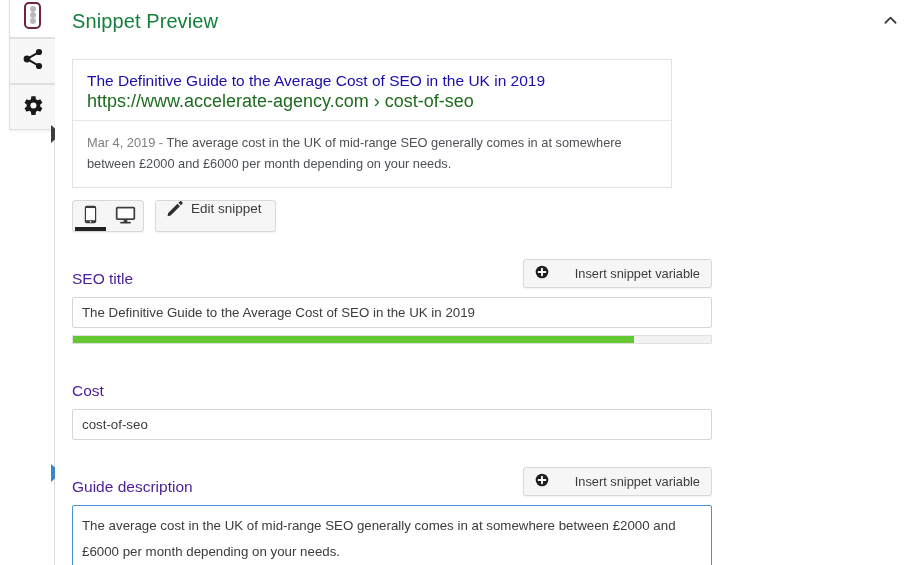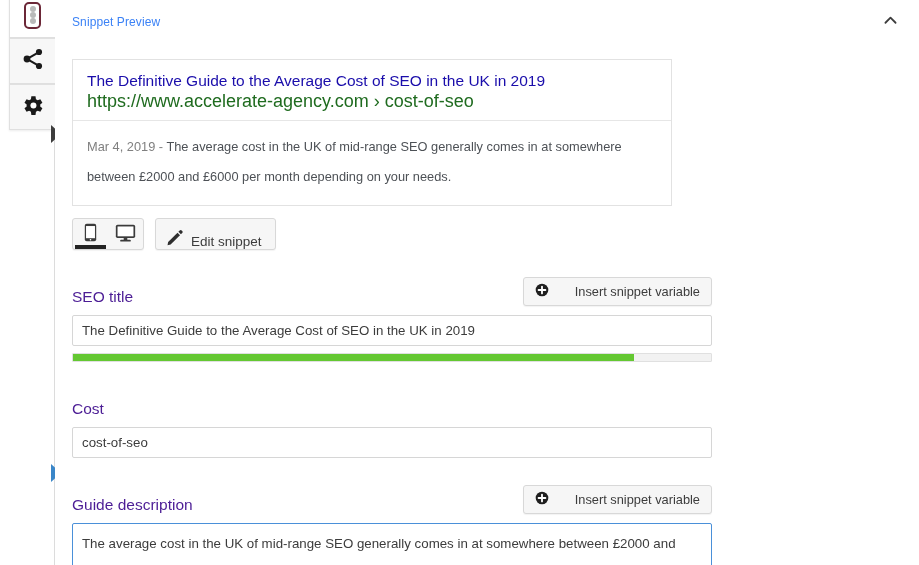--- a/index.html
+++ b/index.html
@@ -106,22 +106,22 @@
     box-sizing: border-box;
   }
   .panel-header {
     position: relative;
     height: 43px;
     padding: 0 17px;
     display: flex;
     align-items: center;
   }
   .panel-title {
-    font-size: 12px;
-    color: #3b82f6;
+    font-size: 20px;
+    color: #15803d;
     letter-spacing: 0.1px;
     text-align: center;
   }
   .collapse-btn {
     position: absolute;
     right: 16px;
     top: 9px;
     width: 26px;
     height: 26px;
     display: flex;
@@ -163,21 +163,21 @@
     color: #1f6b1f;
     white-space: nowrap;
   }
   .snippet-sep {
     height: 1px;
     background: #e6e6e6;
   }
   .snippet-desc {
     padding: 11px 14px 13px 14px;
     font-size: 12.8px;
-    line-height: 30px;
+    line-height: 21px;
     color: #4d5156;
   }
   .snippet-date {
     color: #808080;
   }
 
   
   .btn-row {
     display: flex;
     align-items: flex-start;
@@ -209,21 +209,21 @@
     content: "";
     position: absolute;
     left: 2px;
     right: 2px;
     bottom: 0;
     height: 4px;
     background: #232323;
   }
   .edit-btn {
     display: flex;
-    align-items: flex-end;
+    align-items: flex-start;
     gap: 8px;
     height: 32px;
     padding: 0 13px 0 11px;
     margin-left: 11px;
     background: #f6f6f6;
     border: 1px solid #d8d8d8;
     border-radius: 3px;
     box-sizing: border-box;
     cursor: pointer;
     font-family: "Liberation Sans", sans-serif;

